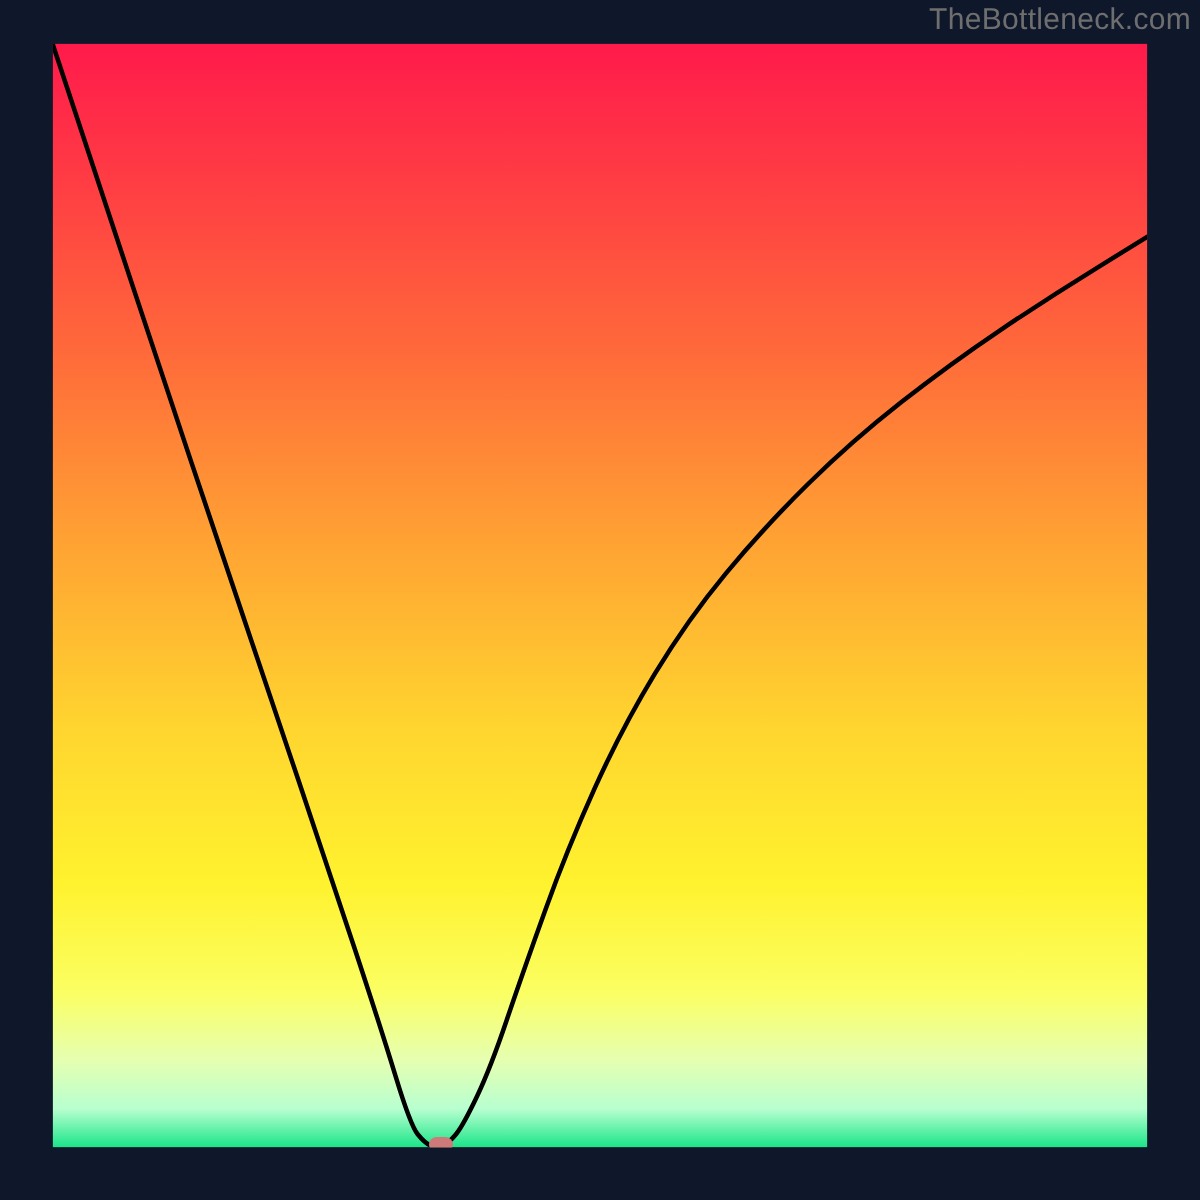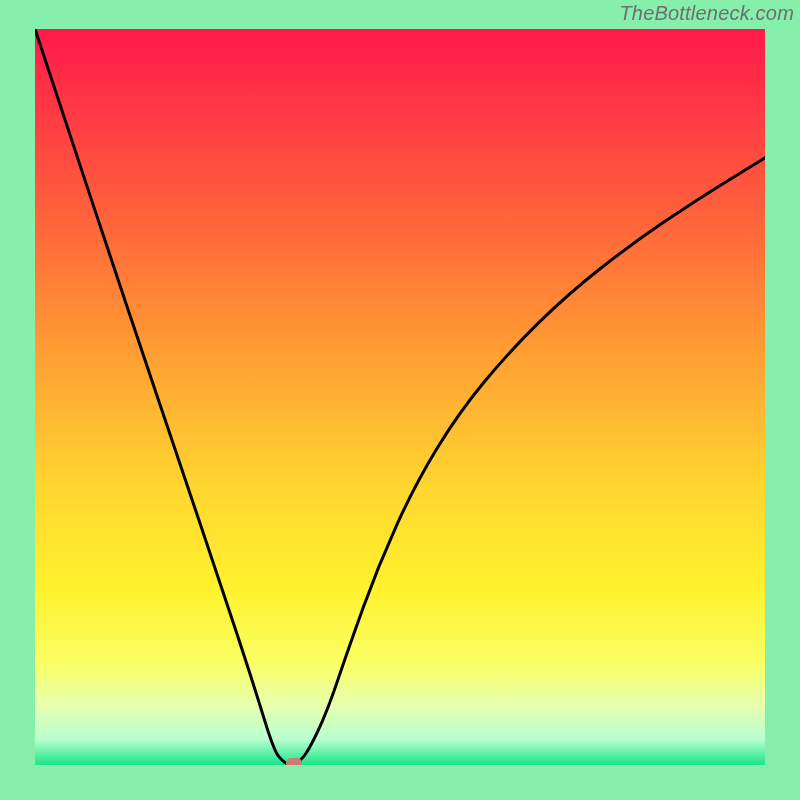--- a/index.html
+++ b/index.html
@@ -10,22 +10,21 @@
     background: #000;
     overflow: hidden;
     font-family: Arial, Helvetica, sans-serif;
   }
   .frame {
     position: absolute;
     left: 0;
     top: 0;
     width: 800px;
     height: 800px;
-    background: #86efac;
-    font-style: italic;
+    background: #0f172a;
   }
   .watermark {
     position: absolute;
     top: 2px;
     right: 6px;
     color: #6e6e6e;
     font-size: 20px;
     font-weight: 500;
     letter-spacing: 0.2px;
     user-select: none;

